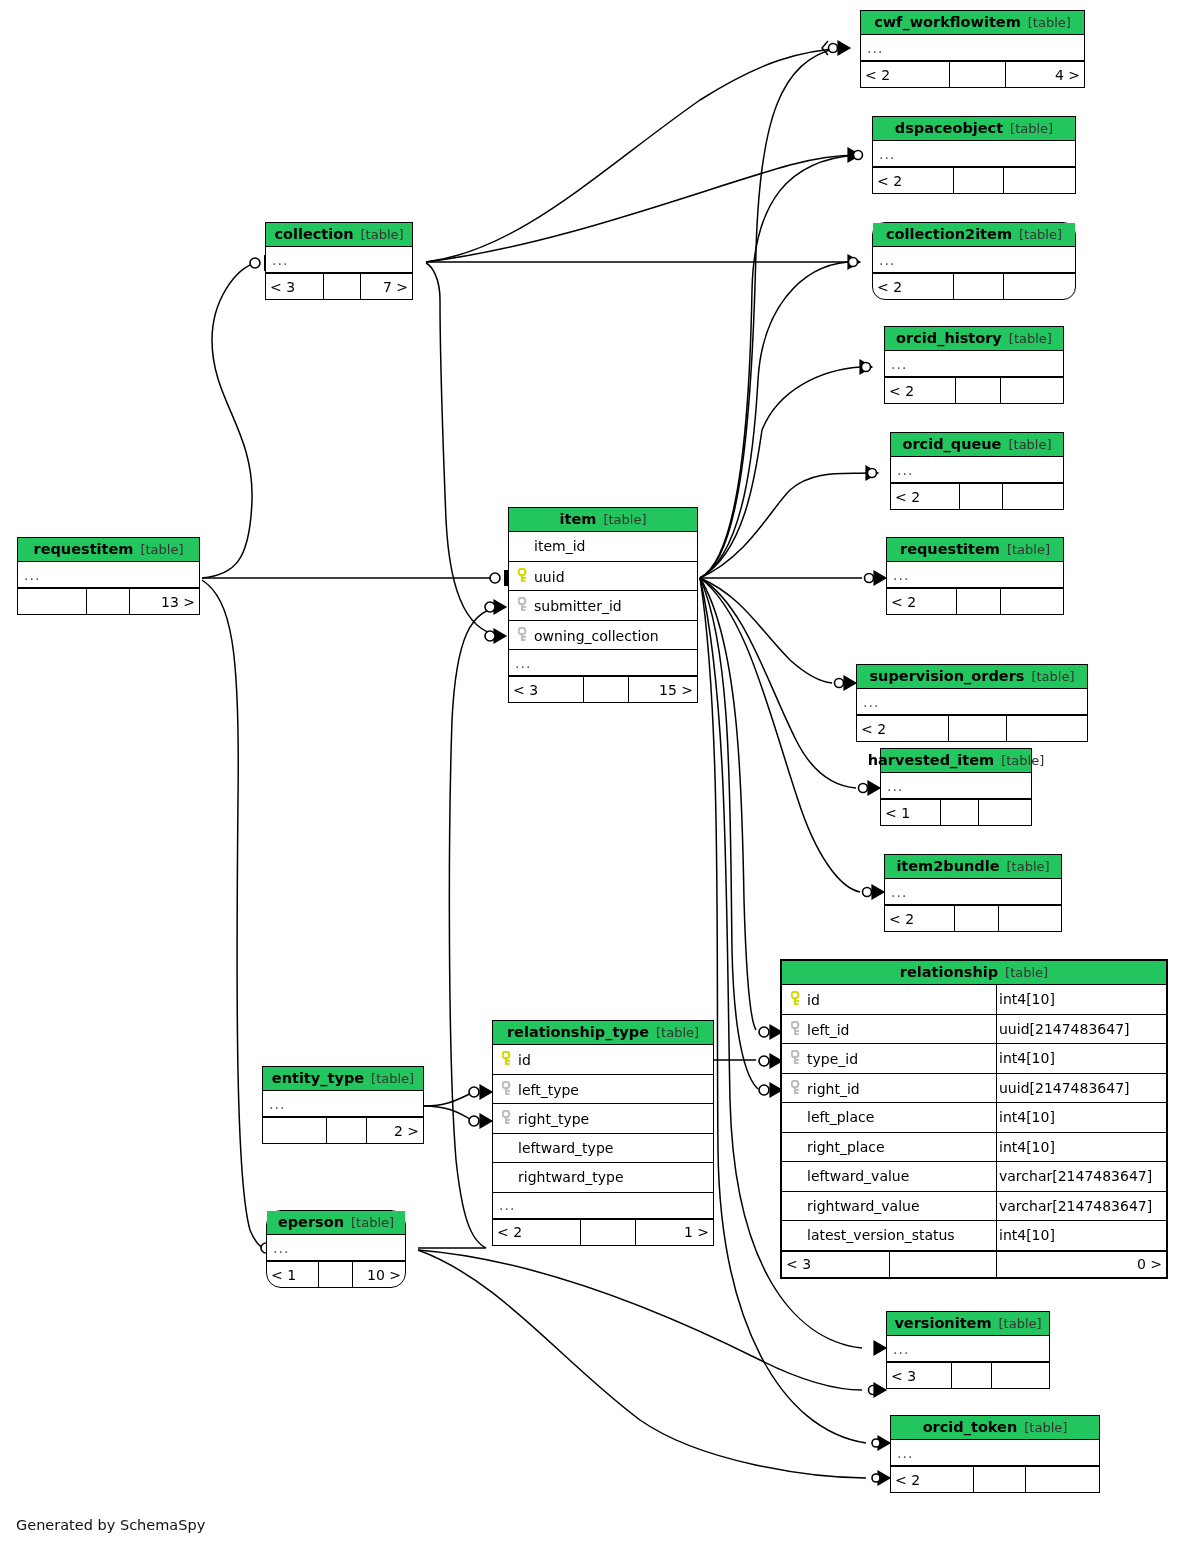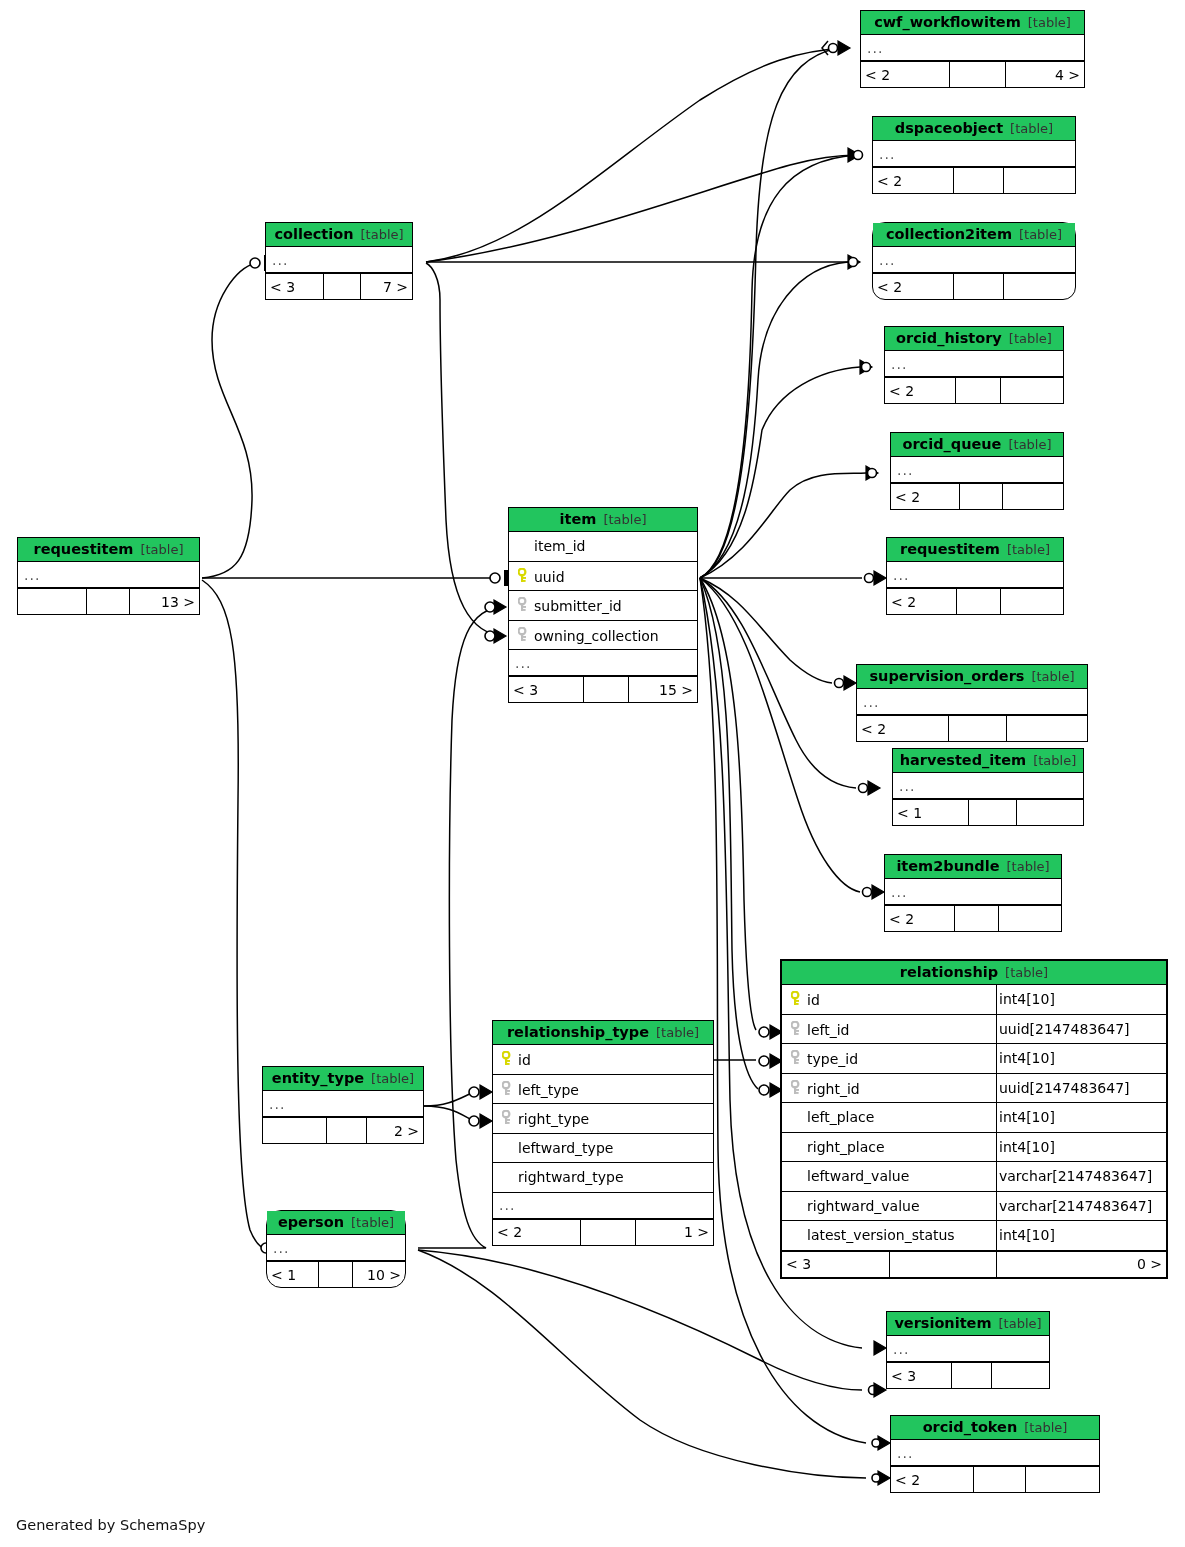--- a/index.html
+++ b/index.html
@@ -386,21 +386,21 @@
     <div class="t-row" style="height:26px;">
       <span class="ellipsis">...</span>
     </div>
     <div class="t-foot">
       <div class="fc left" style="width:40%;">&lt; 2</div>
       <div class="fc" style="width:25%;"></div>
       <div class="fc right" style="width:35%;"></div>
     </div>
   </div>
 
-  <div class="tbl" style="left:880px; top:748px; width:192px;margin-left:12px;">
+  <div class="tbl" style="left:880px; top:748px; width:152px;">
     <div class="t-head">
       <span class="t-name">harvested_item</span>
       <span class="t-tag">[table]</span>
     </div>
     <div class="t-row" style="height:26px;">
       <span class="ellipsis">...</span>
     </div>
     <div class="t-foot">
       <div class="fc left" style="width:40%;">&lt; 1</div>
       <div class="fc" style="width:25%;"></div>

